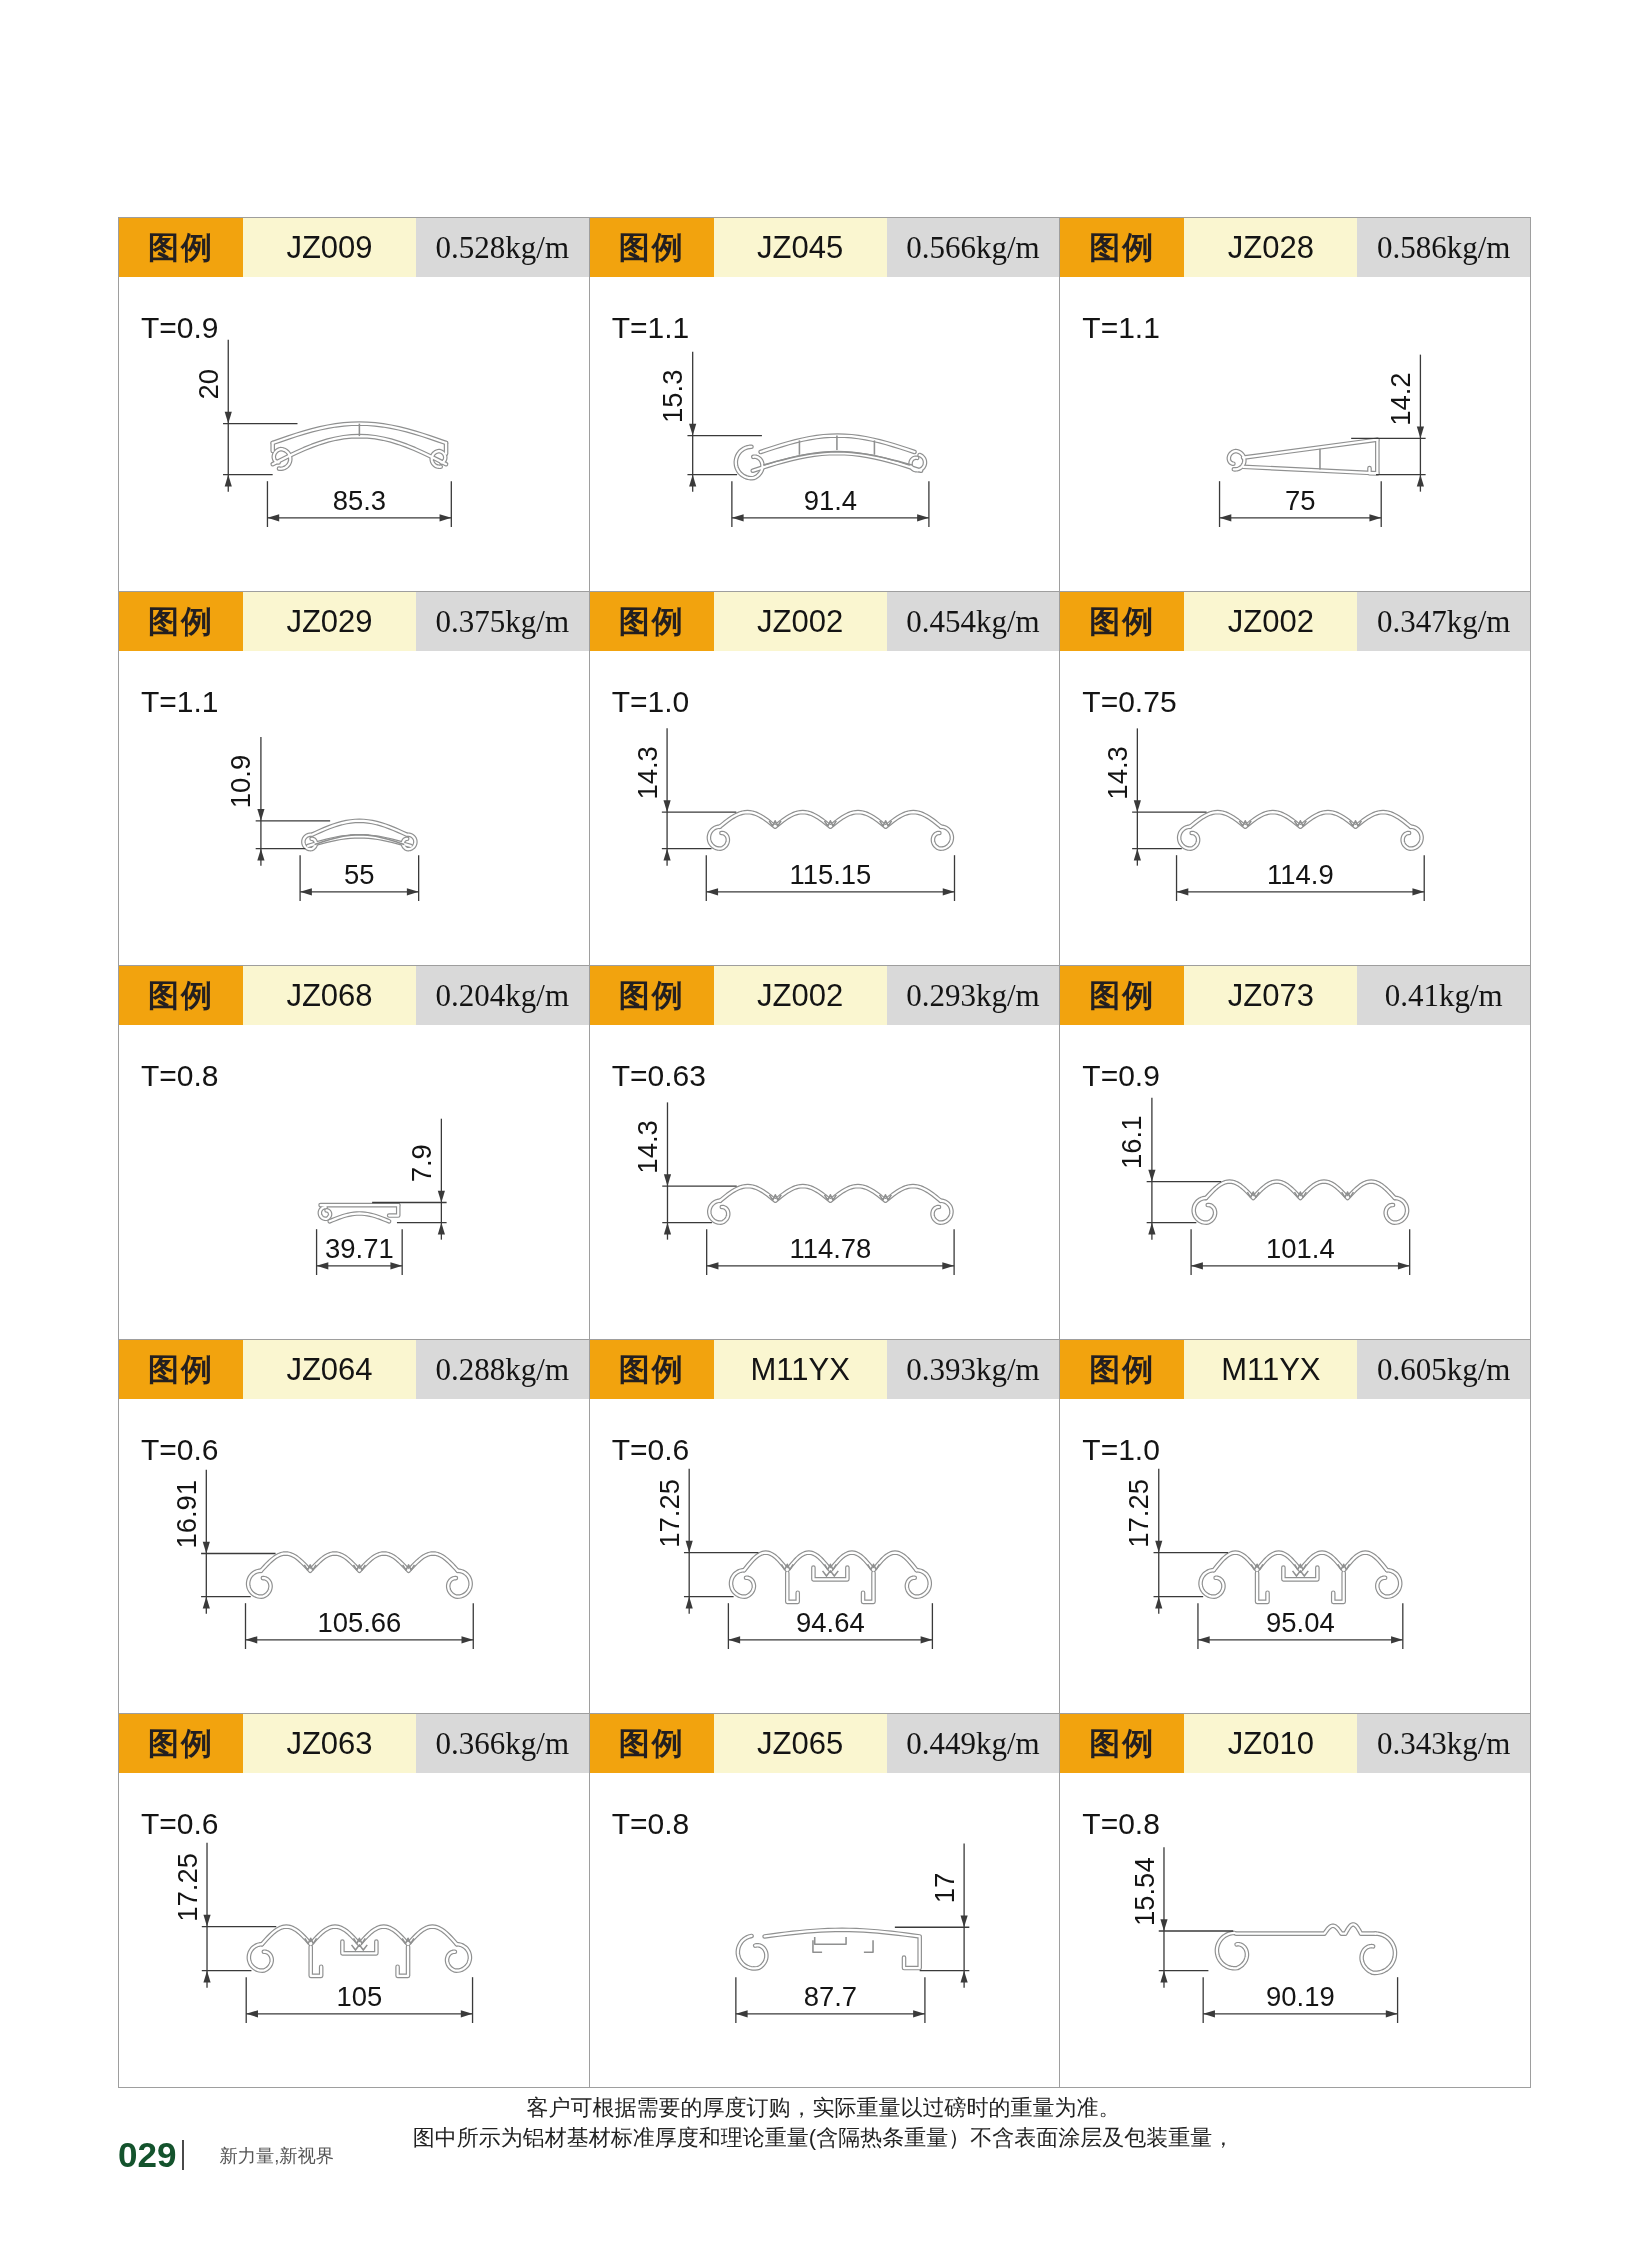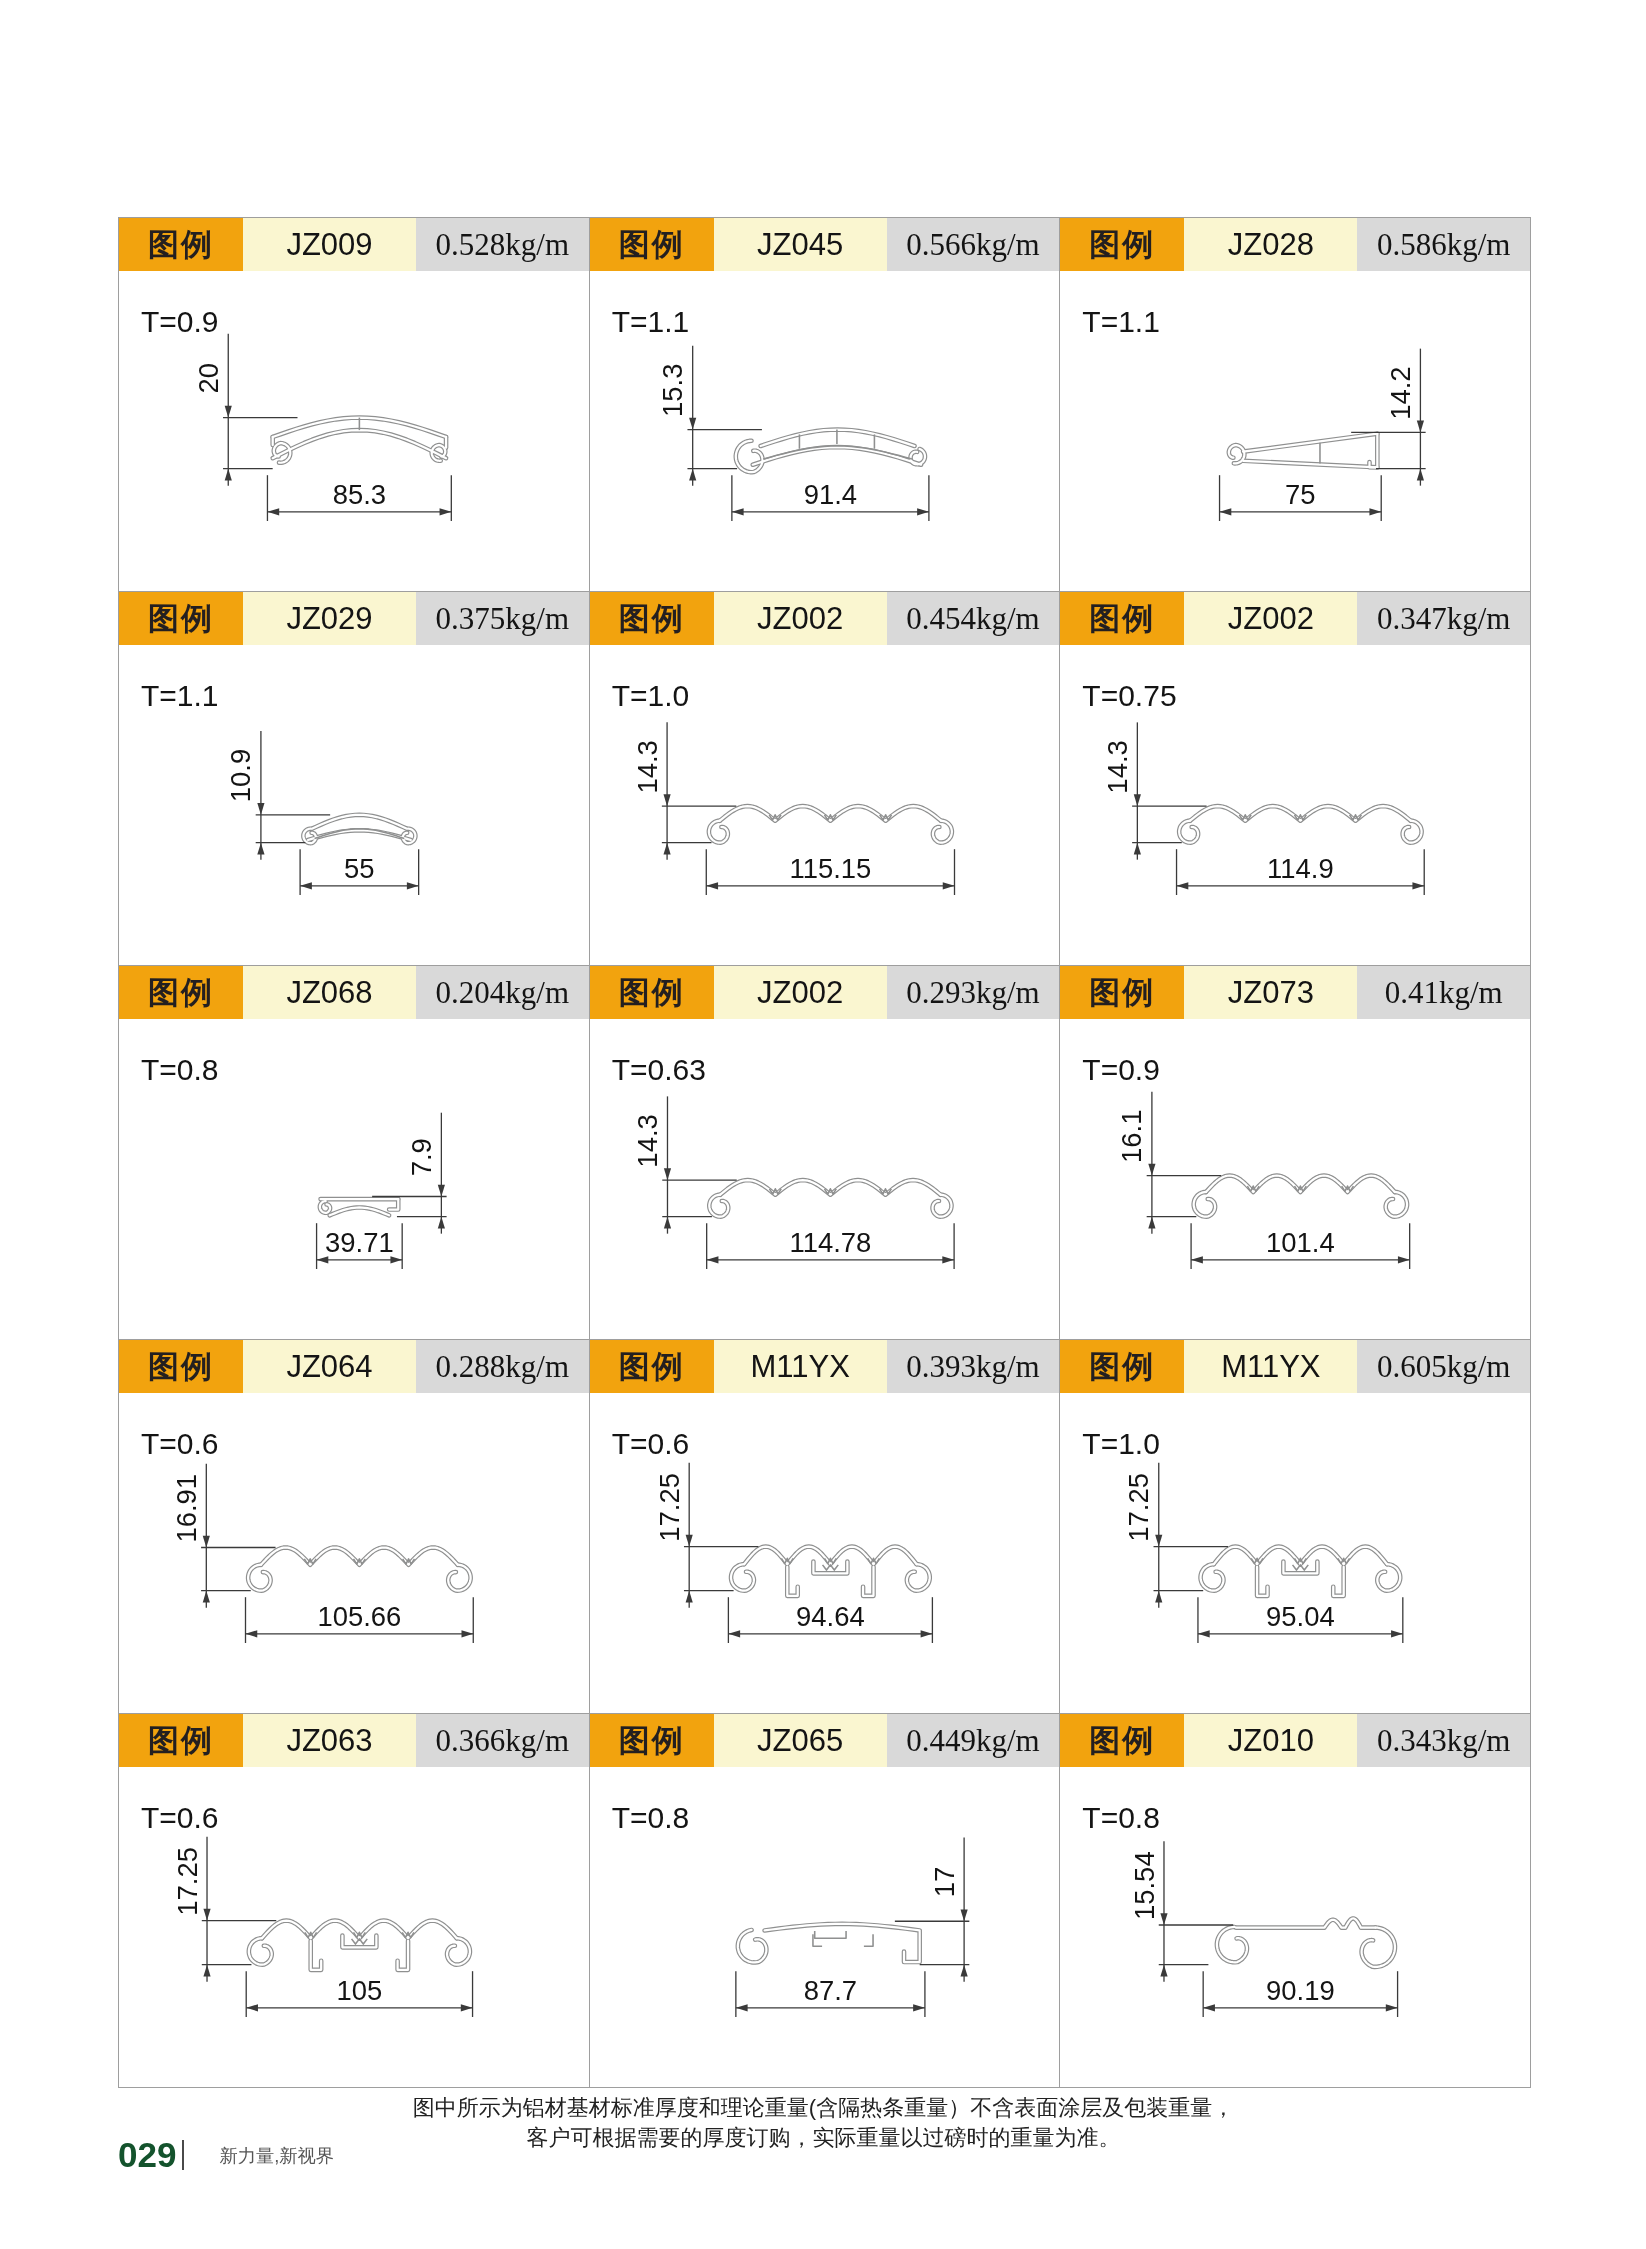--- a/index.html
+++ b/index.html
@@ -9,21 +9,21 @@
     position:absolute;left:118px;top:217px;width:1412px;
     display:grid;grid-template-columns:repeat(3,1fr);
     border-top:1.3px solid var(--grid-line,#9e9e9e);
     border-left:1.3px solid var(--grid-line,#9e9e9e);
   }
   .cell{
     height:374px;box-sizing:border-box;background:#fff;
     border-right:1.3px solid var(--grid-line,#9e9e9e);
     border-bottom:1.3px solid var(--grid-line,#9e9e9e);
   }
-  .cell-header{display:flex;height:53px;}
+  .cell-header{display:flex;height:59px;}
   .seg{display:flex;align-items:center;justify-content:center;font-size:31px;white-space:nowrap;}
   .seg-legend{width:124px;background:var(--legend-bg,#F2A30E);color:var(--legend-text,#231f20);font-weight:bold;letter-spacing:2px;}
   .seg-code{width:173px;background:var(--code-bg,#FAF6D0);text-align:right;}
   .seg-weight{flex:1;background:var(--weight-bg,#D9D9D9);font-family:Liberation Serif, serif;}
   .cell-body{position:relative;height:303px;}
   .thickness{position:absolute;left:22px;top:14.4px;font-size:30px;margin-top:20px;}
   svg.drawing{position:absolute;left:0;top:0;width:100%;height:100%;overflow:visible;}
   svg text{font-family:"Liberation Sans","DejaVu Sans",sans-serif;}
   .footnote{position:absolute;left:0;top:2093px;width:100%;text-align:center;font-size:22px;line-height:30px;color:#222;}
   .pagefooter{position:absolute;left:118px;top:2135px;display:flex;align-items:center;}
@@ -655,22 +655,22 @@
               <line x1="151.18650000000002" y1="241.394" x2="265.1865" y2="241.394" stroke="#3a3a3a" stroke-width="2"></line>
               <line x1="151.18650000000002" y1="302" x2="227.18650000000002" y2="302" stroke="#3a3a3a" stroke-width="2"></line>
               <text x="143.18650000000002" y="181.394" text-anchor="middle" font-size="42" fill="#141414" transform="rotate(-90 143.18650000000002 181.394)">15.54</text>
             </g>
           </svg>
       </div>
     </div>
   </div>
 
   <div class="footnote">
+    <div>客户可根据需要的厚度订购，实际重量以过磅时的重量为准。</div>
     <div>图中所示为铝材基材标准厚度和理论重量(含隔热条重量）不含表面涂层及包装重量，</div>
-    <div>客户可根据需要的厚度订购，实际重量以过磅时的重量为准。</div>
   </div>
 
   <div class="pagefooter">
     <span class="pageno">029</span>
     <span class="pf-divider"></span>
     <span class="tagline">新力量,新视界</span>
   </div>
 </div>
 
 

